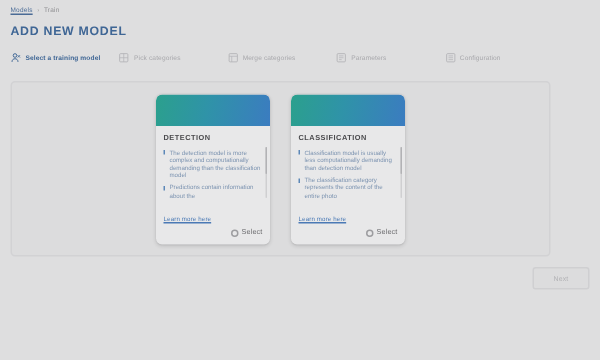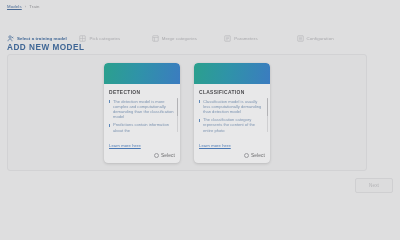--- a/index.html
+++ b/index.html
@@ -42,21 +42,20 @@
 
   
   .page-title {
     position: absolute;
     left: 7px;
     top: 16px;
     font-size: 8.2px;
     font-weight: bold;
     color: #3f6695;
     letter-spacing: 0.5px;
-    margin-top: 27px;
   }
 
   
   .stepper {
     position: absolute;
     left: 7px;
     top: 35px;
     width: 362px;
     display: flex;
     align-items: center;

